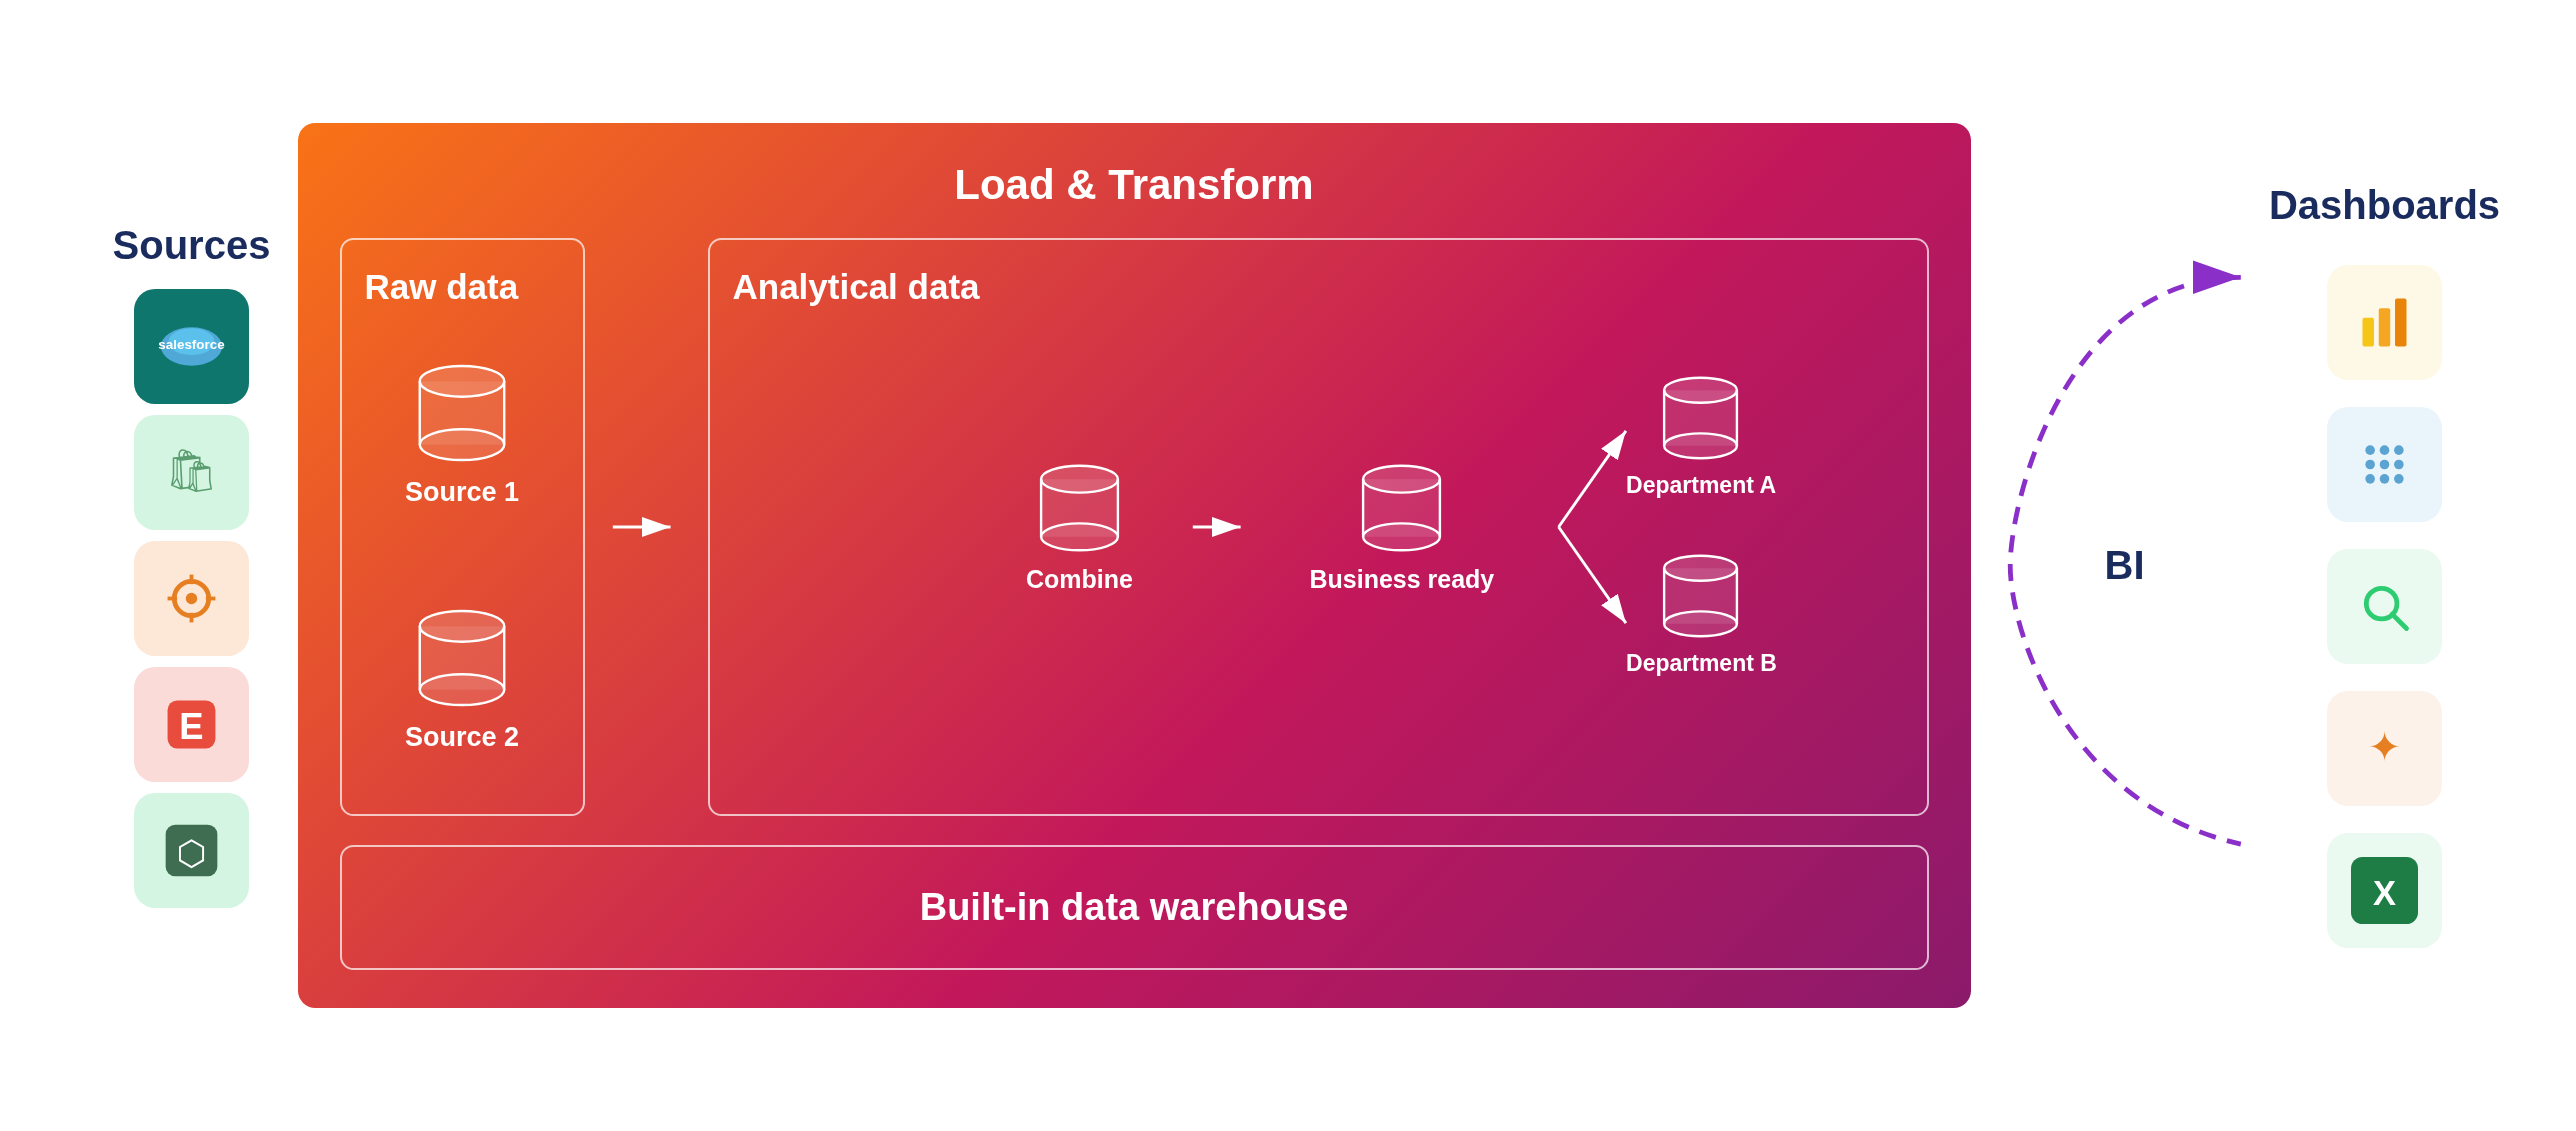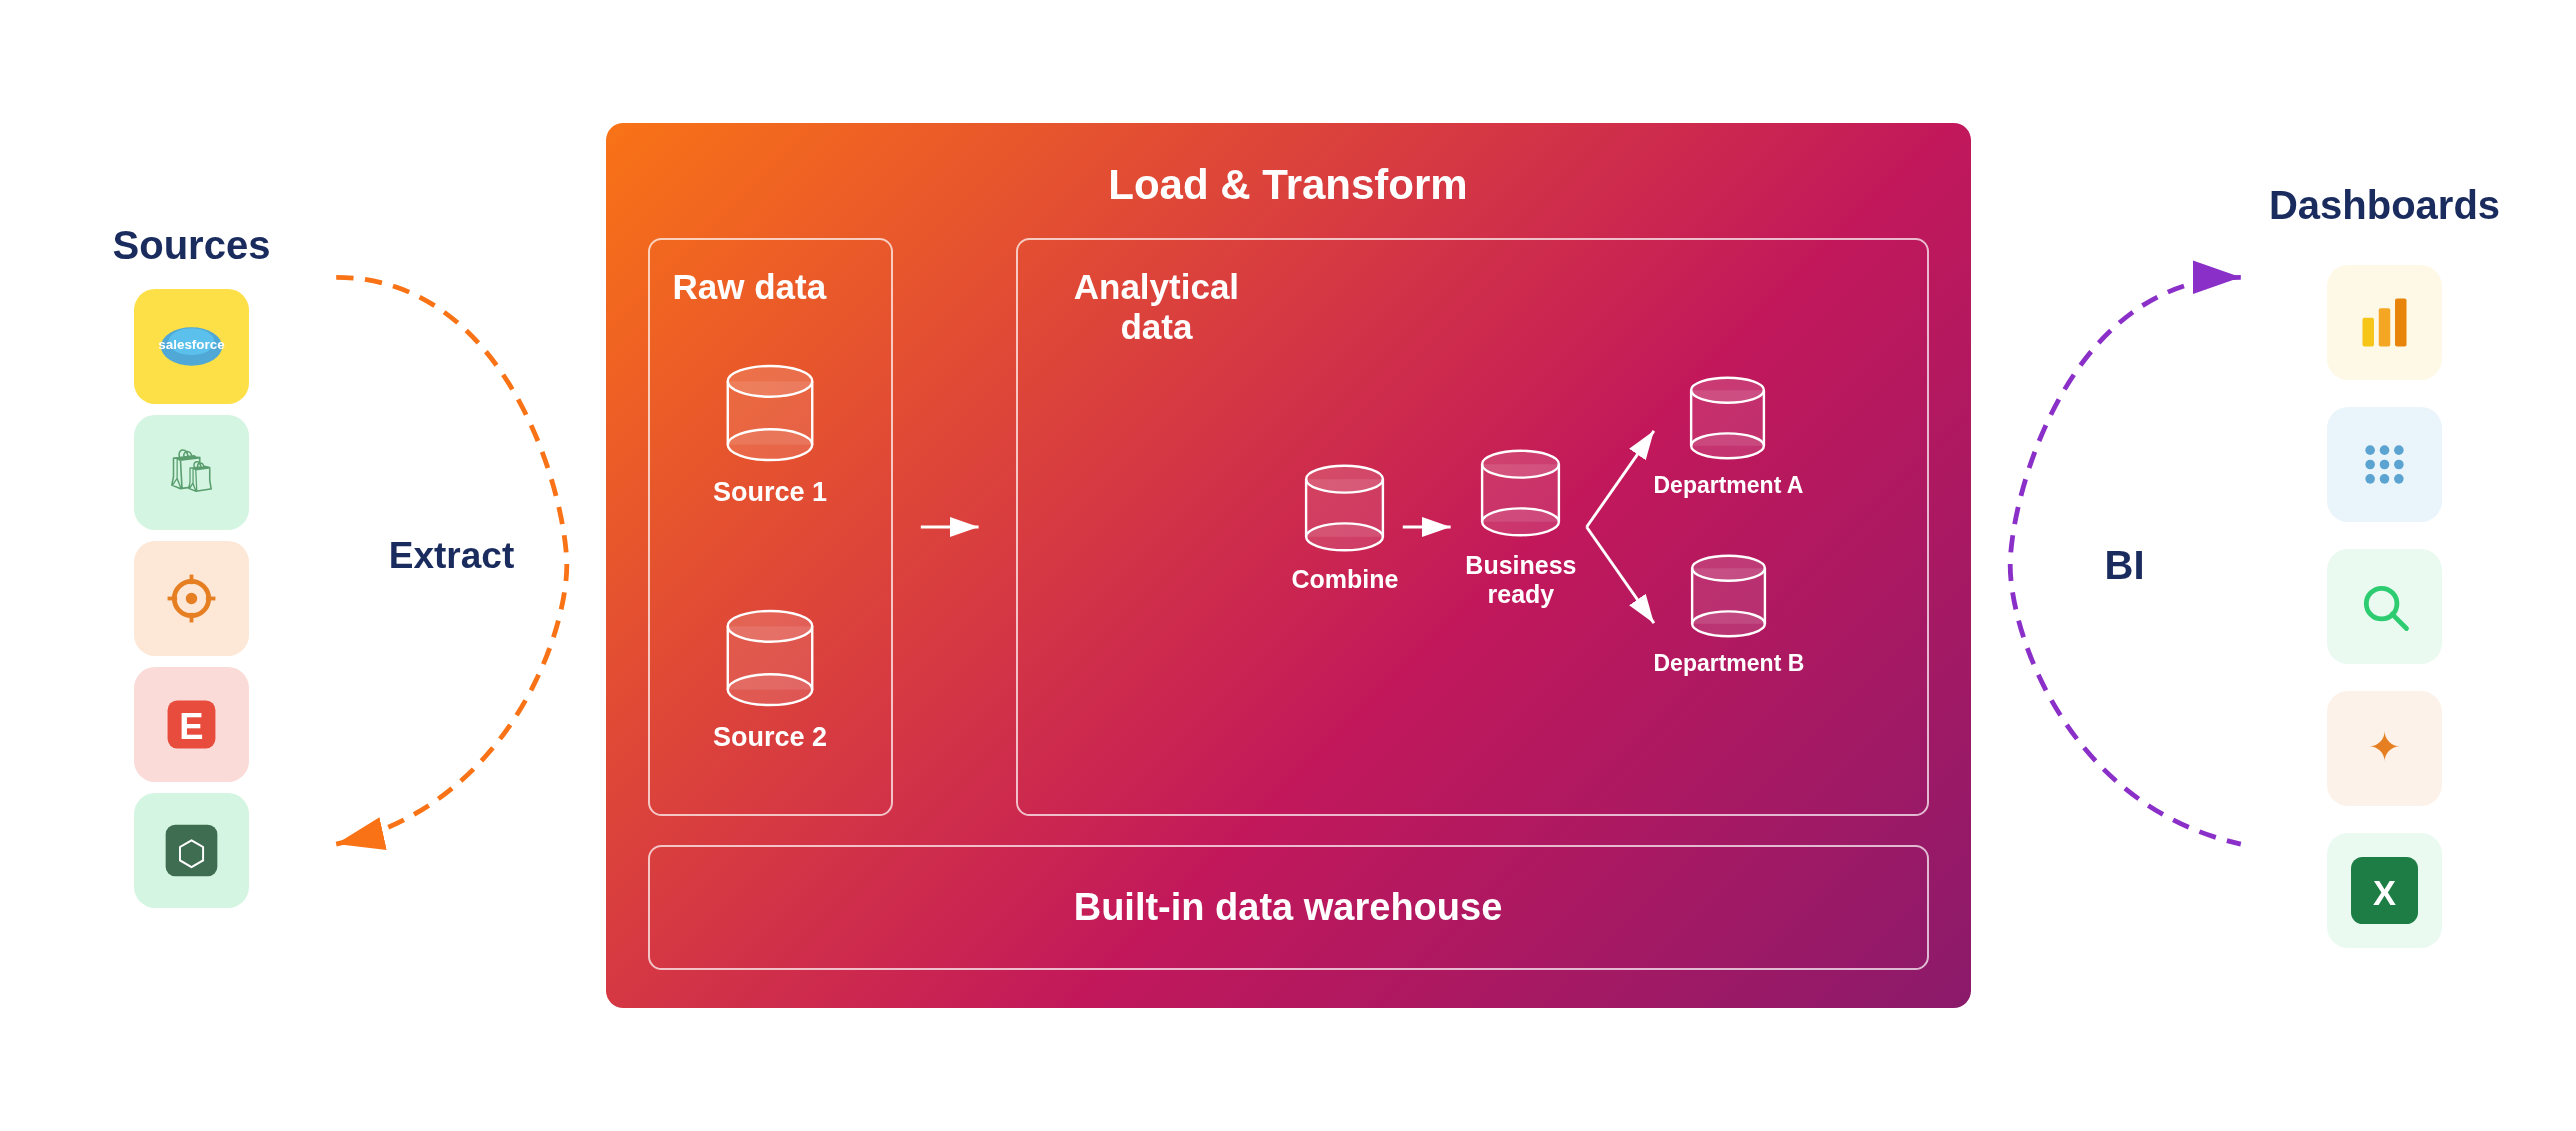--- a/index.html
+++ b/index.html
@@ -193,21 +193,21 @@
     }
   </style>
 </head>
 <body>
 
 <div class="outer-container">
 
   <div class="sources-panel">
     <div class="sources-title">Sources</div>
 
-    <div class="source-icon" style="background:#fde047;text-decoration:underline;">
+    <div class="source-icon" style="background:#0f766e;text-decoration:underline;">
       <svg width="67" height="67" viewBox="0 0 70 70" style="font-size:52px">
           <ellipse cx="35" cy="35" rx="32" ry="20" fill="#4fa8d6"></ellipse>
           <ellipse cx="35" cy="30" rx="24" ry="14" fill="#5bc0eb"></ellipse>
           <text x="35" y="38" text-anchor="middle" fill="white" font-size="14" font-weight="bold" font-family="Arial">salesforce</text>
         </svg>
     </div>
 
     <div class="source-icon" style="background:#d5f5e3;">
       <svg width="67" height="67" viewBox="0 0 70 70" style="font-size:52px">
         <rect width="70" height="70" rx="12" fill="#d5f5e3"></rect>
@@ -234,33 +234,20 @@
     </div>
 
     <div class="source-icon" style="background:#d5f5e3;">
       <svg width="67" height="67" viewBox="0 0 70 70" style="font-size:52px">
         <rect x="8" y="8" width="54" height="54" rx="10" fill="#3f6d51"></rect>
         <text x="35" y="50" text-anchor="middle" fill="white" font-size="36" font-family="Arial">⬡</text>
       </svg>
     </div>
   </div>
 
-  <div style="position:relative; width:308px; height:885px; flex-shrink:0; display:flex; flex-direction:column; align-items:center; justify-content:center;">
-    <div class="extract-label" style="font-size:37px;font-weight:700;color:#1a2b5e;">Extract</div>
-
-    <svg width="269" height="673" viewBox="0 0 280 700" style="position:absolute;top:106px;left:19px;">
-
-      <path d="M 20 50 C 200 50, 260 280, 260 350 C 260 420, 200 600, 20 640" fill="none" stroke="#f97316" stroke-width="5" stroke-dasharray="18,12" marker-end="url(#arrowOrange)"></path>
-      <defs>
-        <marker id="arrowOrange" markerWidth="10" markerHeight="7" refX="10" refY="3.5" orient="auto">
-          <polygon points="0 0, 10 3.5, 0 7" fill="#f97316"></polygon>
-        </marker>
-      </defs>
-    </svg>
-  </div>
 
   <div class="main-box">
     <div class="main-box-title">Load &amp; Transform</div>
 
     <div class="main-content-row">
 
       <div class="raw-data-box">
         <div class="raw-data-title">Raw data</div>
         <div class="raw-data-items">
           <div class="db-item">

